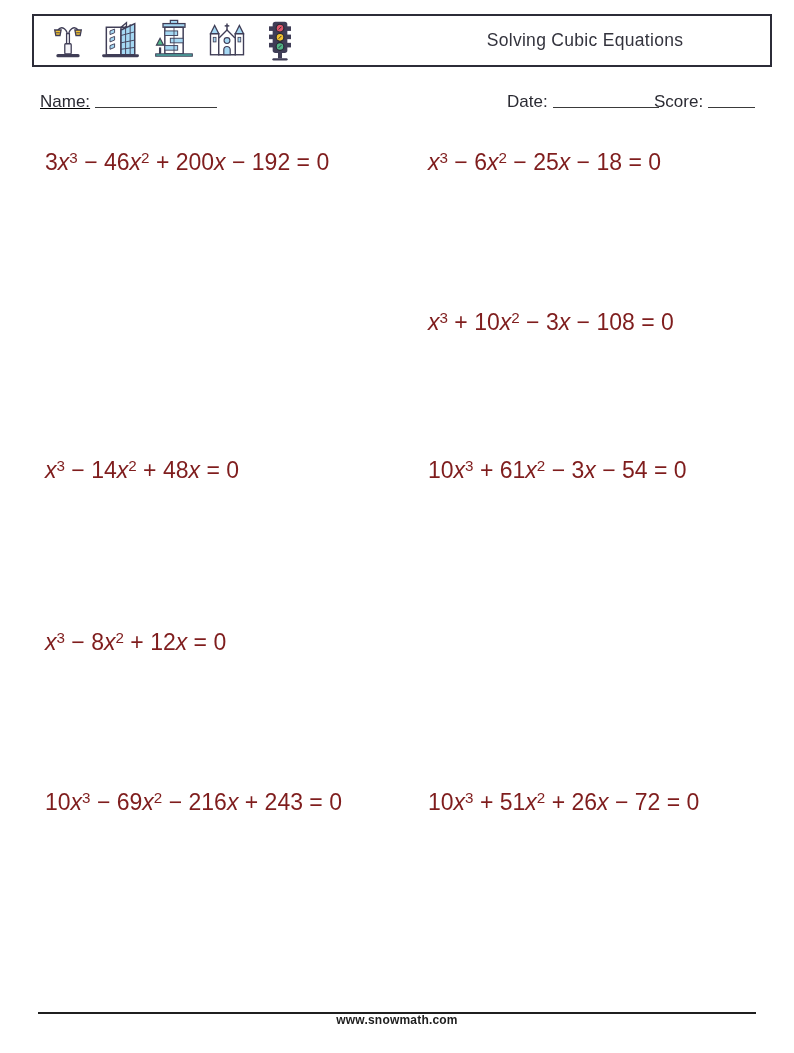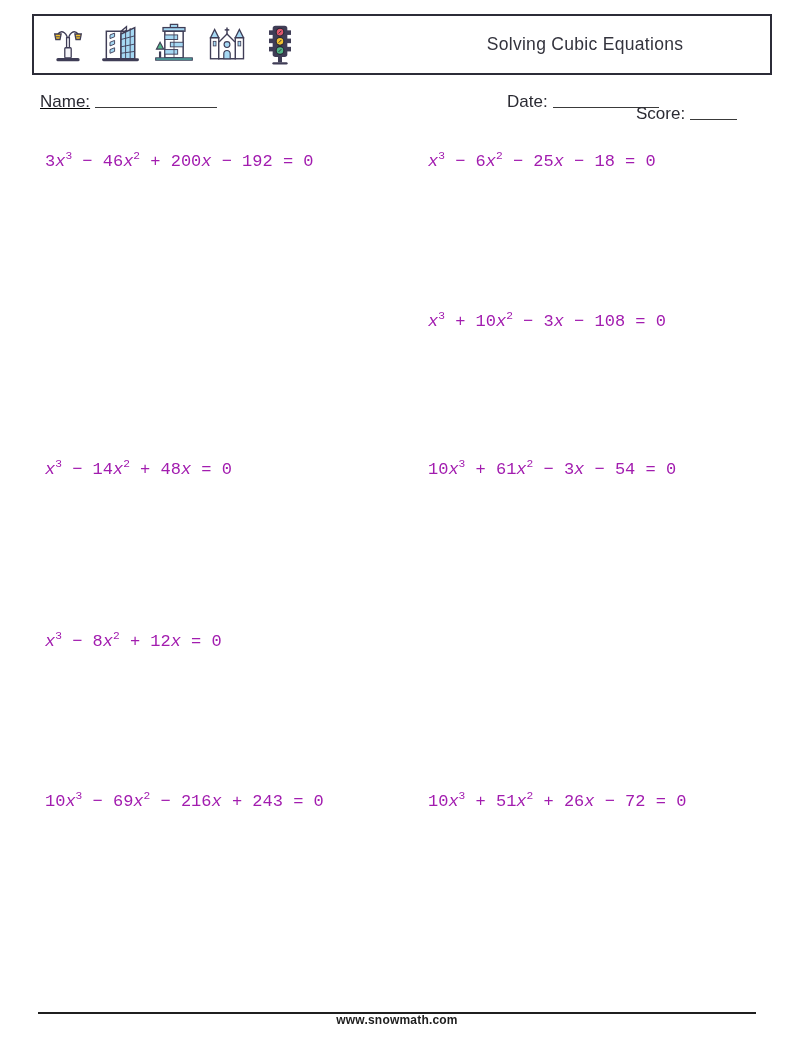--- a/index.html
+++ b/index.html
@@ -4,53 +4,53 @@
 <style>
   * { margin:0; padding:0; box-sizing:border-box; }
   html,body { background:#ffffff; }
   body { font-family:"Liberation Sans", sans-serif; }
   #page {
     position:relative; width:794px; height:1053px; background:#fff;
     margin:0 auto; overflow:hidden;
   }
   
   .header-box {
-    position:absolute; left:32px; top:14px; width:740px; height:61px;
+    position:absolute; left:32px; top:14px; width:740px; height:53px;
     border:2px solid #2c2c38; background:#fff;
   }
   .header-icons {
     position:absolute; left:12px; top:0; height:100%;
     display:flex; align-items:center; gap:9px;
   }
   .header-icons svg { display:block; }
   .header-title-wrap {
     position:absolute; right:0; top:0; width:370px; height:100%;
     display:flex; align-items:center; justify-content:center;
   }
   .header-title {
     font-size:17.5px; color:#33333d; letter-spacing:0.3px;
   }
   
   .field-label { font-size:17px; color:#2b2b33; }
   .field { position:absolute; top:92px; white-space:nowrap; }
   .field-name  { left:40px;text-decoration:underline; }
   .field-date  { left:507px; }
-  .field-score { left:636px;margin-top:12px; }
+  .field-score { left:654px; }
   .blank {
     display:inline-block; height:5px; margin-left:5px;
     border-bottom:1.6px solid #3a3a3a; position:relative; top:1px;
   }
   .blank-name  { width:122px; }
   .blank-date  { width:106px; }
   .blank-score { width:47px; }
   
   .eq {
     position:absolute; white-space:nowrap;
-    font-family:Liberation Mono, monospace;
-    font-size:17px; color:#a21caf; line-height:22px;
+    font-family:Liberation Sans, sans-serif;
+    font-size:23px; color:#7f1d1d; line-height:22px;
   }
   .eq sup { font-size:66%; vertical-align:baseline; position:relative; top:-7px; }
   .eq i { font-style:italic; }
   .col-l { left:45px; }
   .col-r { left:428px; }
   .row-1 { top:151px; }
   .row-2 { top:311px; }
   .row-3 { top:459px; }
   .row-4 { top:631px; }
   .row-5 { top:791px; }

